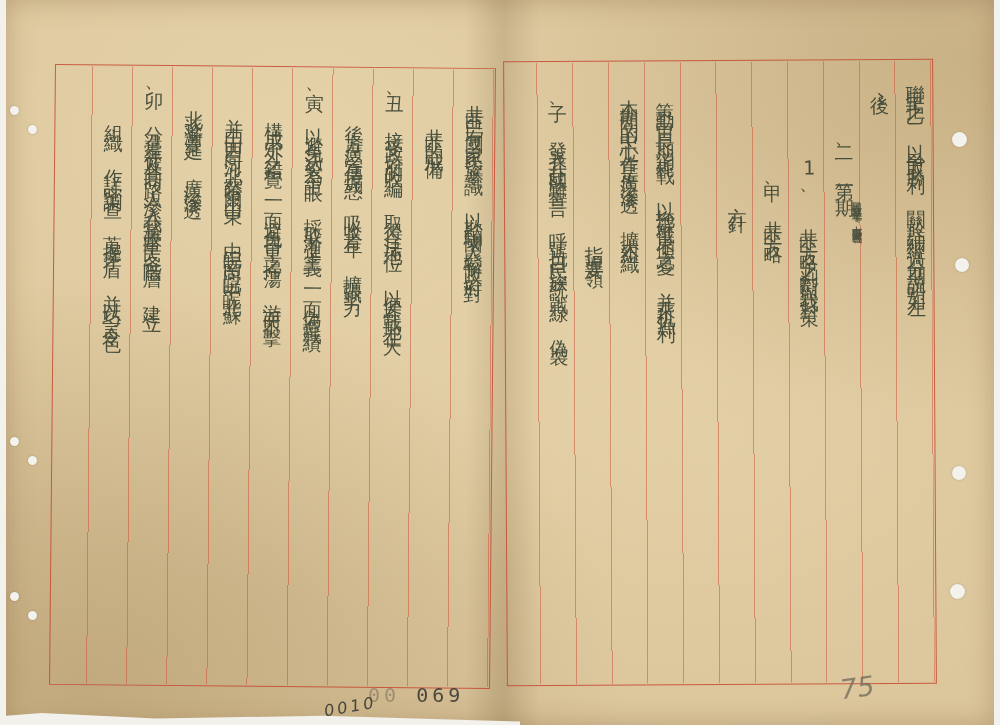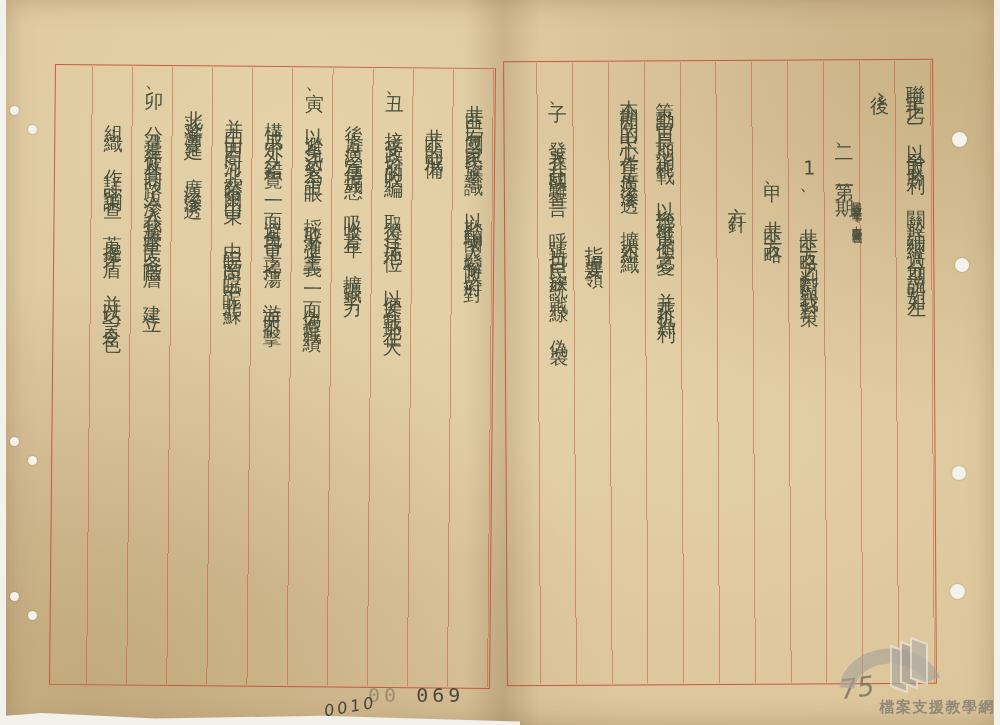--- a/index.html
+++ b/index.html
@@ -97,24 +97,13 @@
 
   <div class="hole" style="left:952px;top:132px;width:15px;height:15px;"></div>
   <div class="hole" style="left:955px;top:258px;width:14px;height:14px;"></div>
   <div class="hole" style="left:952px;top:466px;width:14px;height:14px;"></div>
   <div class="hole" style="left:950px;top:584px;width:15px;height:15px;"></div>
 
   <div class="stamp"><span class="pre">00</span> <span>069</span></div>
   <div class="serial">0010</div>
   <div class="pageno">75</div>
 
-  <div class="wm">
-    <svg class="wm-logo" width="120" height="92" viewBox="0 0 120 92">
-      <path d="M14 60 A 44 34 0 0 1 100 52" fill="none" stroke="#a7a298" stroke-width="15" opacity="0.62"></path>
-      <g opacity="0.72">
-        <path d="M58 18 l16 6 v40 l-16 -6 z" fill="#b0aba1" stroke="#e9e4d8" stroke-width="2"></path>
-        <path d="M68 14 l16 6 v40 l-16 -6 z" fill="#a39e94" stroke="#e9e4d8" stroke-width="2"></path>
-        <path d="M78 10 l16 6 v40 l-16 -6 z" fill="#b5b0a6" stroke="#e9e4d8" stroke-width="2"></path>
-      </g>
-    </svg>
-    <div class="wm-text">檔案支援教學網</div>
-  </div>
 </div>
 
 </body></html>

